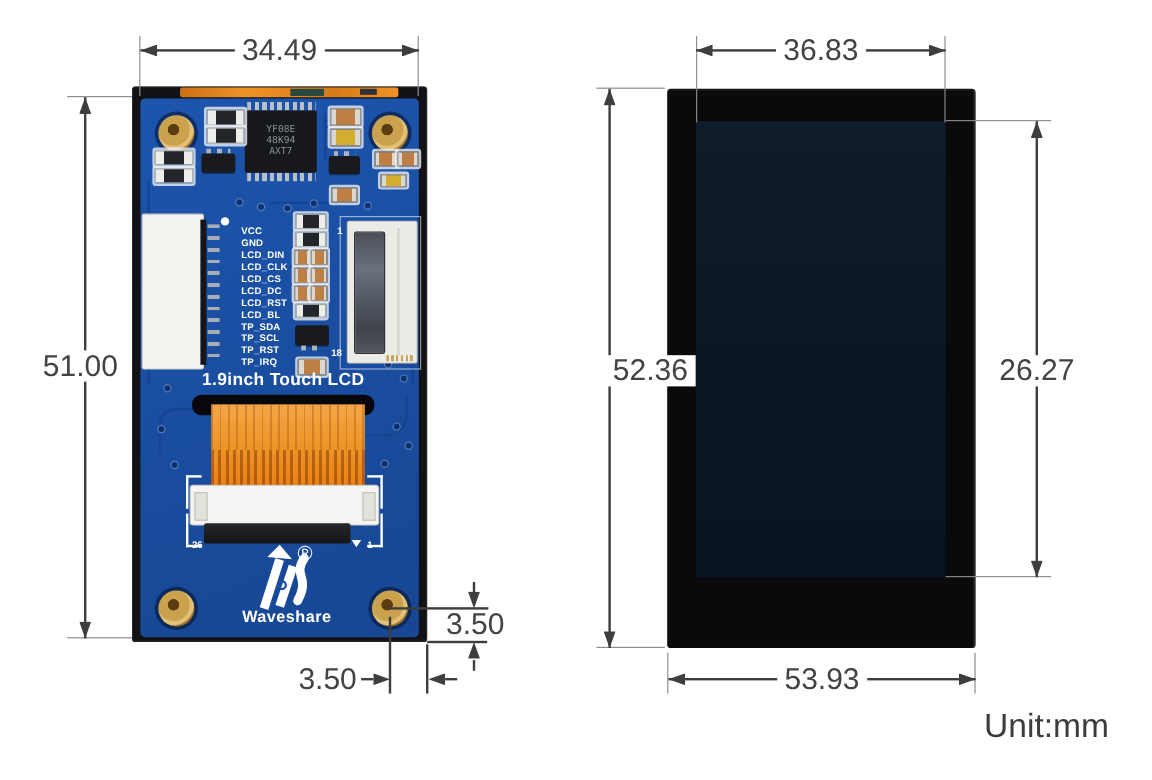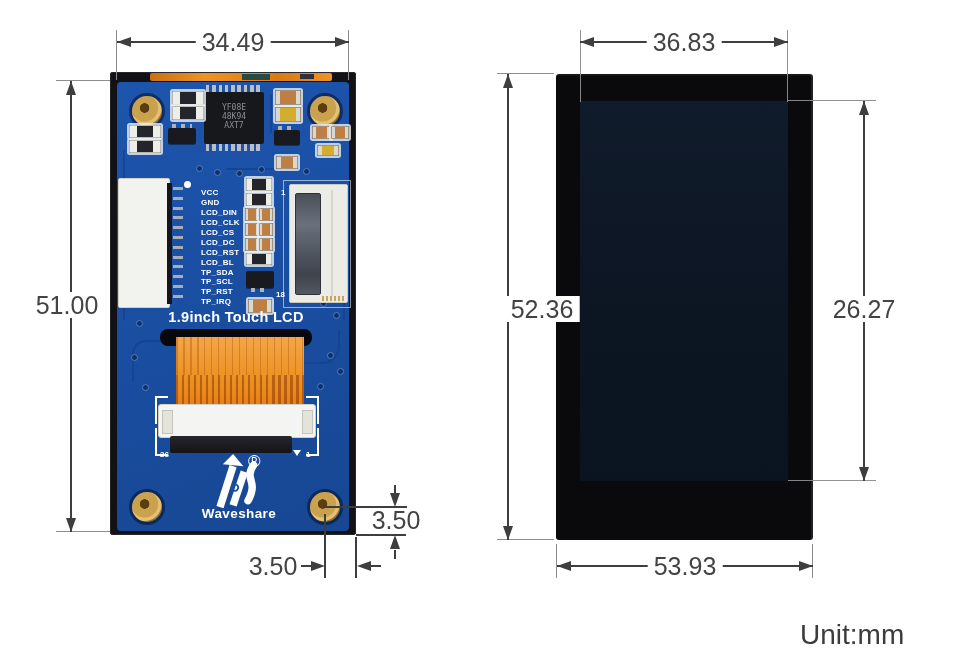--- a/index.html
+++ b/index.html
@@ -240,14 +240,14 @@
     <div class="dt" style="left:864px;top:296px;">26.27</div>
 
     <div class="ext" style="left:556px;top:544px;width:1px;height:34px;"></div>
     <div class="ext" style="left:812px;top:544px;width:1px;height:34px;"></div>
     <div class="dim" style="left:557px;top:565px;width:256px;height:2px;"></div>
     <div class="arrL" style="left:557px;top:561px;"></div>
     <div class="arrR" style="left:799px;top:561px;"></div>
     <div class="dt" style="left:685px;top:553px;">53.93</div>
   </div>
 
-  <div class="abs" style="left:800px;top:589px;font-size:28px;color:#3c3c3c;margin-top:30px;">Unit:mm</div>
+  <div class="abs" style="left:820px;top:589px;font-size:28px;color:#3c3c3c;">Unit:mm</div>
 </div>
 
 </body></html>

